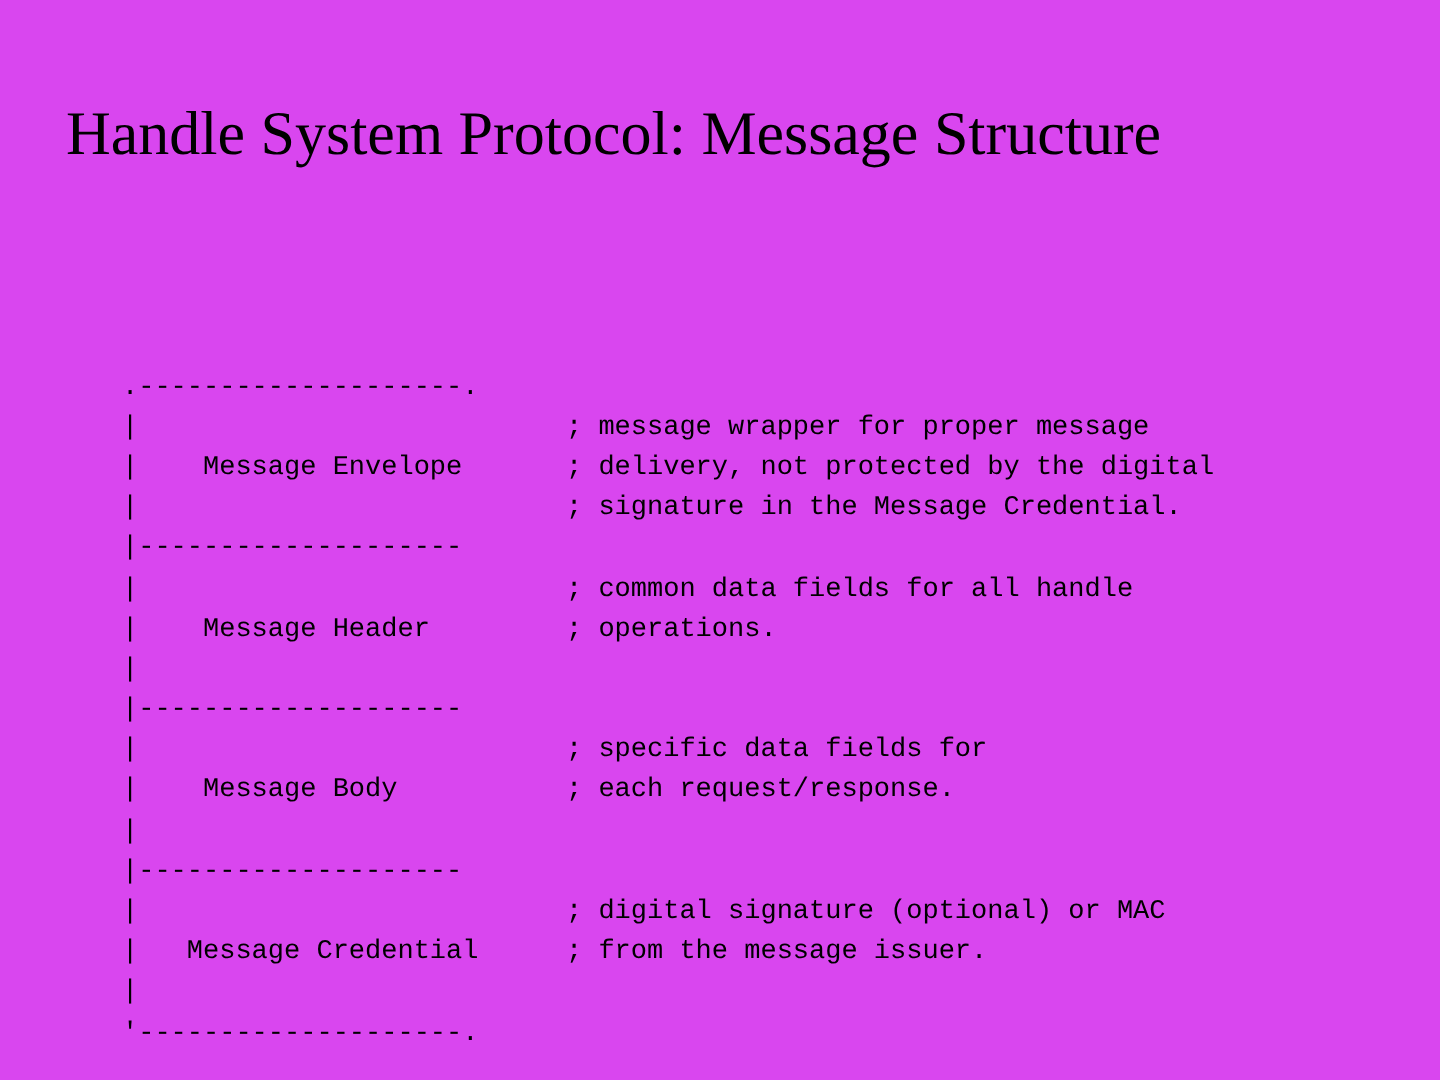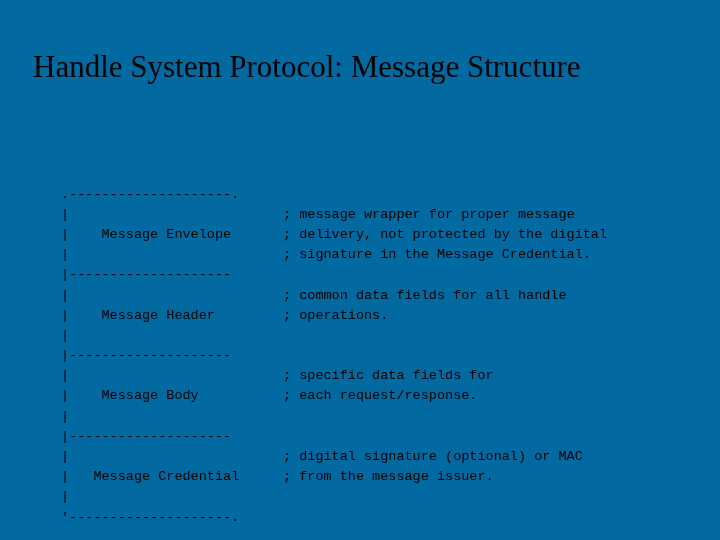--- a/index.html
+++ b/index.html
@@ -10,21 +10,21 @@
     width: 720px;
     height: 540px;
     background: #ffffff;
     font-family: "Liberation Serif", serif;
     overflow: hidden;
     position: relative;
   }
   #slide {
     position: absolute;
     inset: 0;
-    background: #0369a1;
+    background: #d946ef;
   }
   #slide-title {
     position: absolute;
     left: 33px;
     top: 50px;
     font-family: "Liberation Serif", serif;
     font-size: 31px;
     font-weight: 400;
     color: #000000;
     letter-spacing: 0px;

